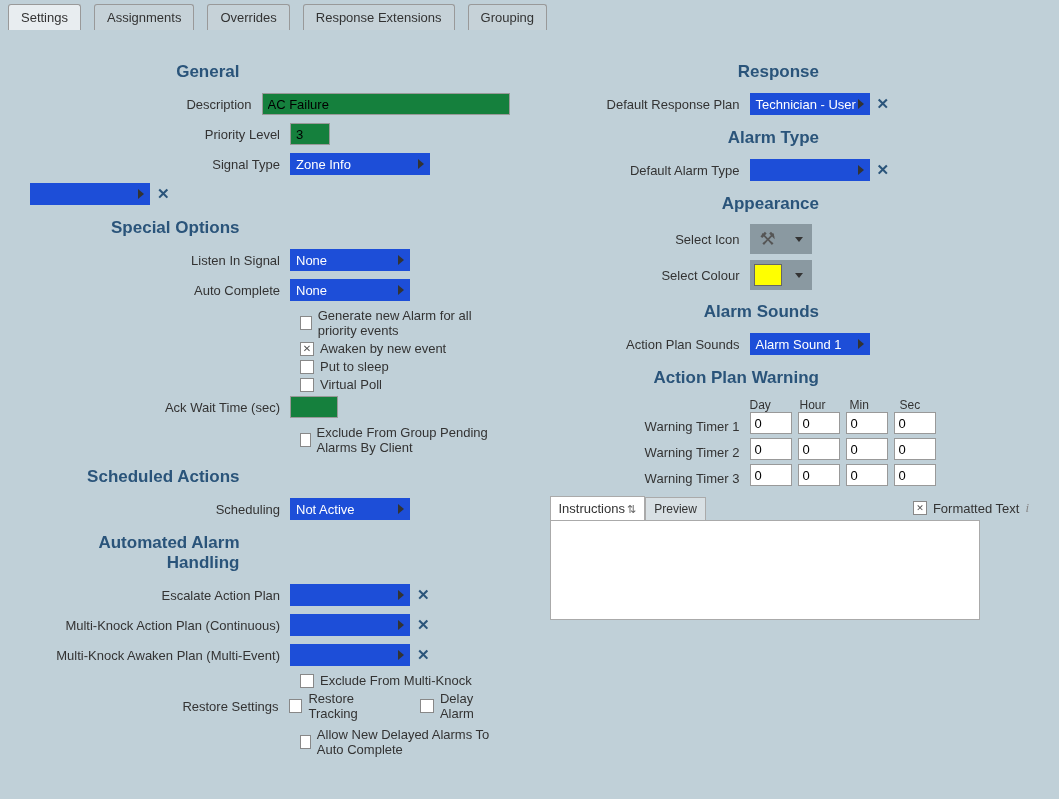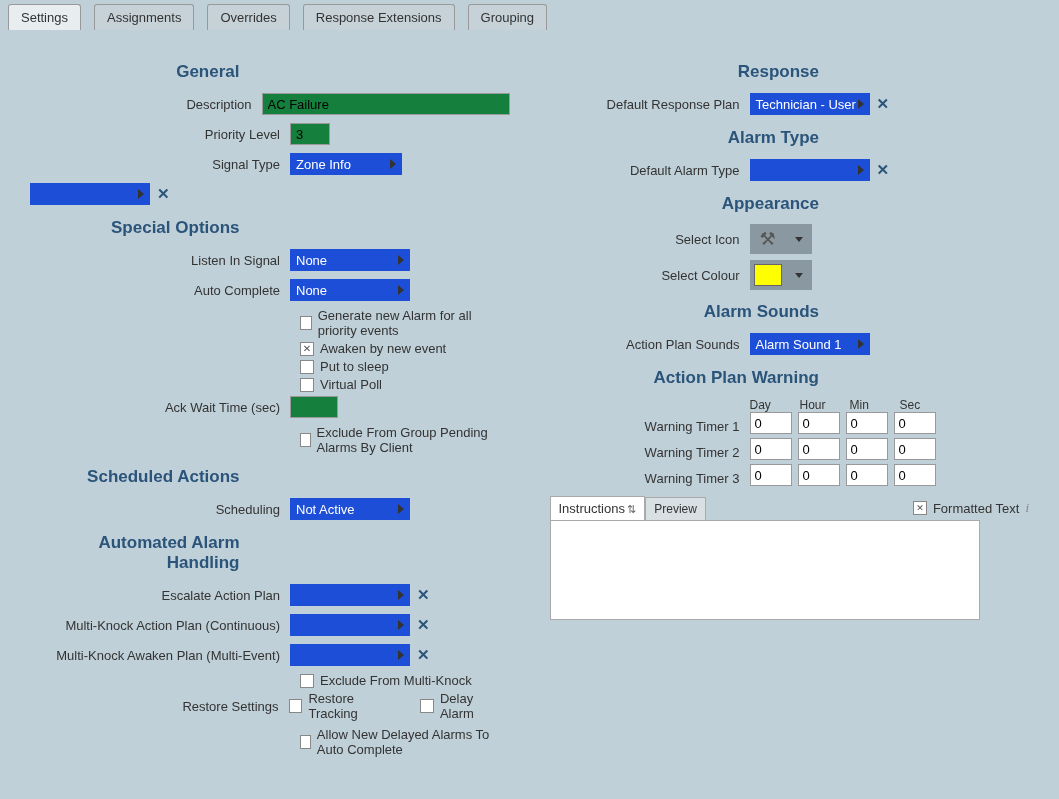--- a/index.html
+++ b/index.html
@@ -60,21 +60,21 @@
     </div>
     <div class="row">
       <div class="lbl">Priority Level</div>
       <div class="ctl">
           <input type="text" class="ti" style="width: 40px;" value="3">
         </div>
     </div>
     <div class="row">
       <div class="lbl">Signal Type</div>
       <div class="ctl">
-          <div class="dd" style="width:112px">
+          <div class="dd" style="width:140px">
             <span>Zone Info</span>
             <span class="arr"></span>
           </div>
         </div>
     </div>
     <div class="row">
       <div class="ctl">
         <div class="dd empty" style="width:120px">
             <span>.</span>
             <span class="arr"></span>

